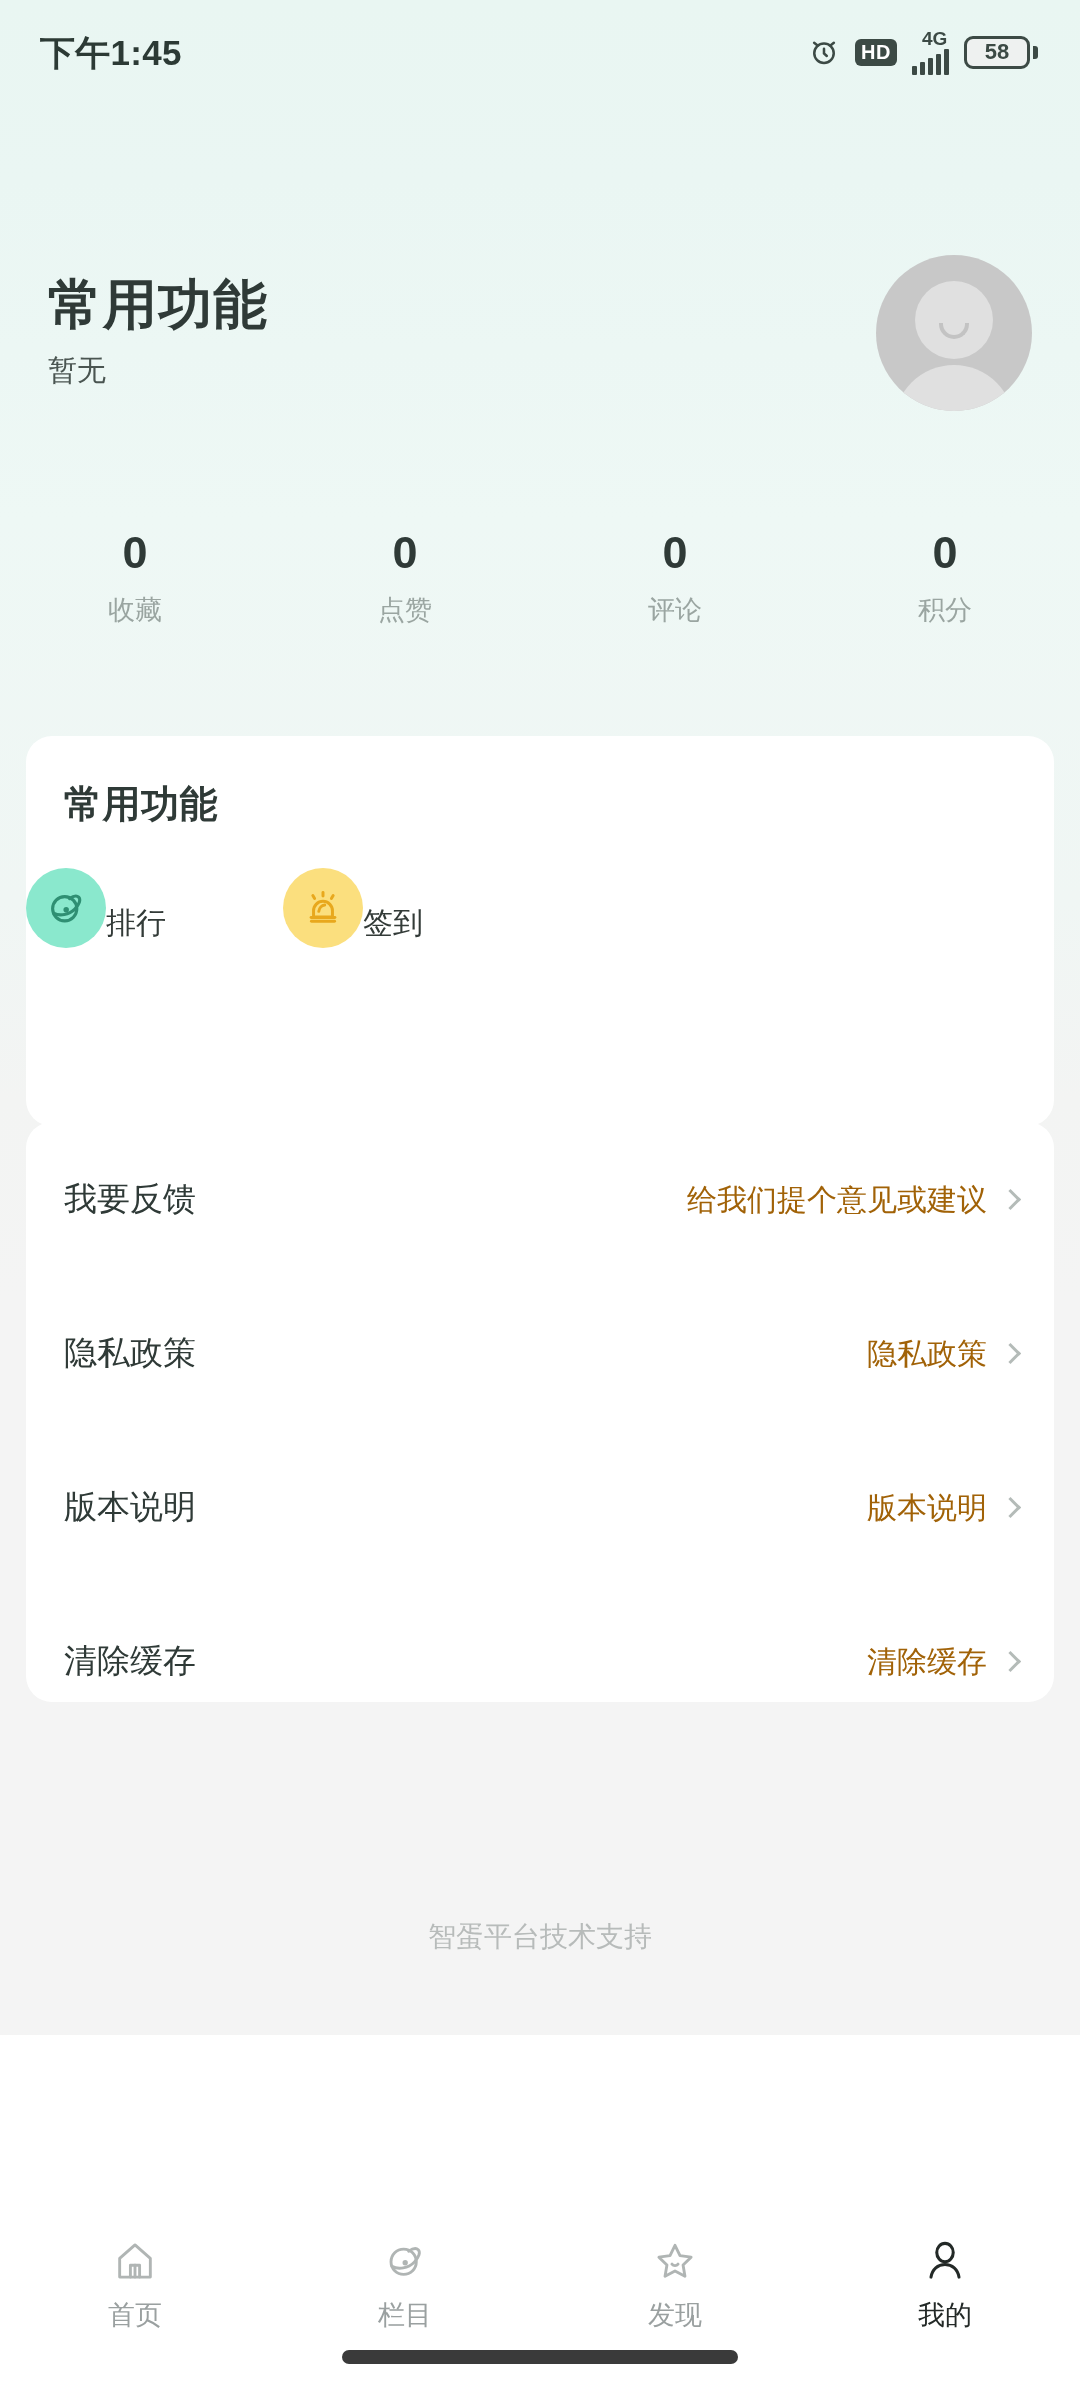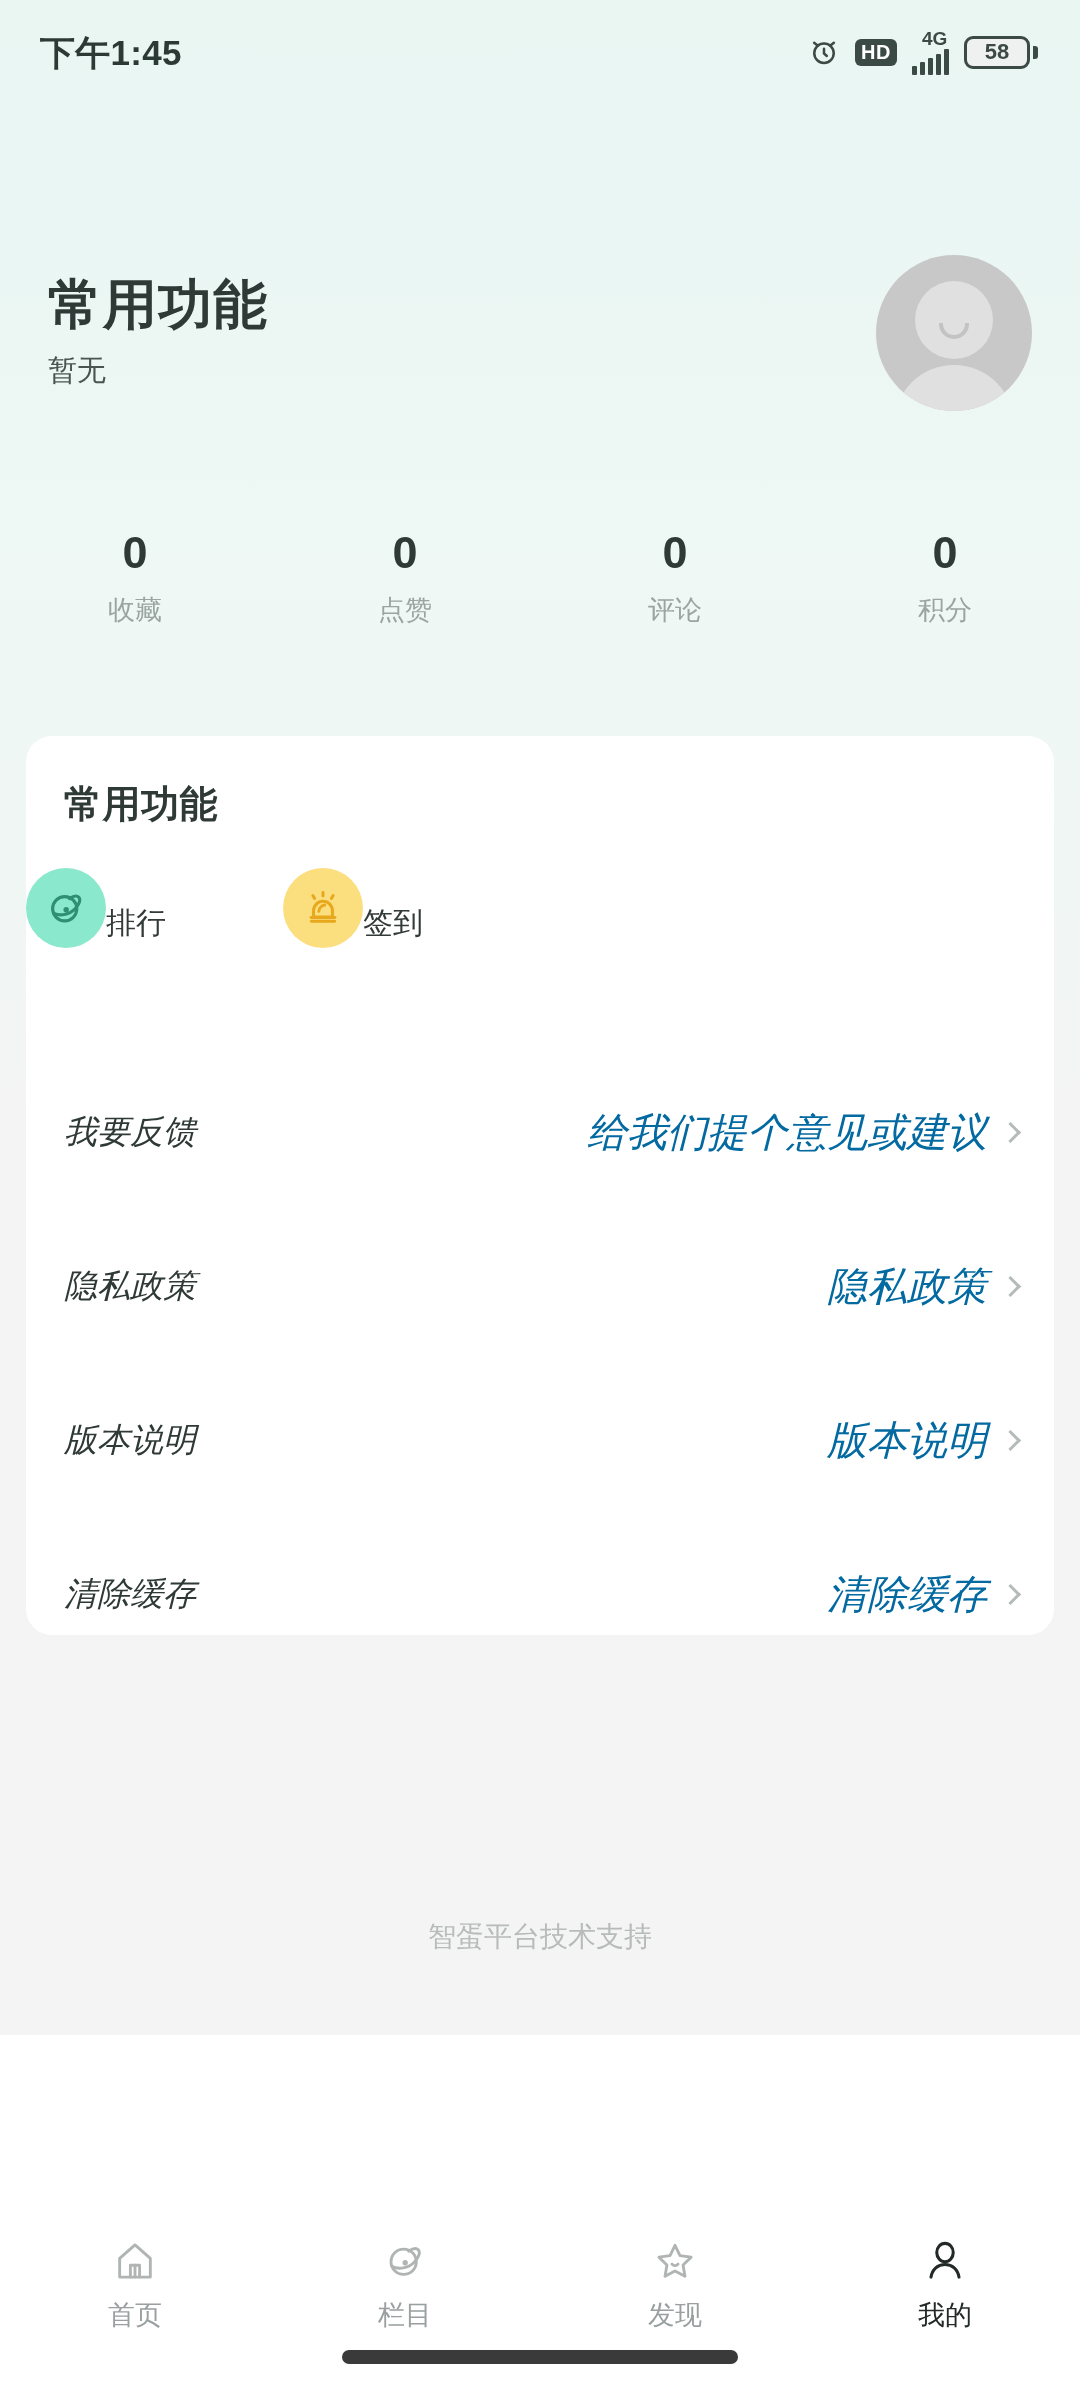--- a/index.html
+++ b/index.html
@@ -101,21 +101,21 @@
   .stat { flex:1; text-align:center; }
   .stat-num { font-size:45px; font-weight:700; color:#2f3a37; line-height:1.1; }
   .stat-label { font-size:27px; color:#9aa5a1; margin-top:18px; line-height:1.1; }
 
   
   .card {
     position:absolute; left:26px; width:1028px;
     background:#ffffff; border-radius:26px;
   }
   #card-functions { top:736px; height:390px; }
-  #card-settings  { top:1055px; height:580px;font-style:italic; }
+  #card-settings  { top:1122px; height:580px; }
 
   .card-title {
     font-size:38px; font-weight:700; color:#2f3a37;
     padding:48px 0 0 38px; line-height:1.1; letter-spacing:0.5px;
   }
   .func-row { display:flex; padding:42px 0 0 0; }
   .func-item {
     width:257px; display:flex; flex-direction:row; align-items:center;
   }
   .func-circle {
@@ -124,21 +124,21 @@
   }
   .func-label { font-size:30px; color:#333b38; margin-top:30px; line-height:1.1; }
 
   
   .srow {
     height:154px; display:flex; align-items:center; justify-content:space-between;
     padding:0 36px 0 38px;
   }
   .srow-label { font-size:33px; color:#2f3a37; line-height:1.1; }
   .srow-right { display:flex; align-items:center; gap:16px; }
-  .srow-value { font-size:40px; color:#0369a1; line-height:1.1; }
+  .srow-value { font-size:30px; color:#a16207; line-height:1.1; }
   .chev {
     width:15px; height:15px; border-top:3px solid #b4bbb8; border-right:3px solid #b4bbb8;
     transform:rotate(45deg); display:block;
   }
 
   
   .footer-credit {
     position:absolute; left:0; top:1922px; width:1080px; text-align:center;
     font-size:28px; color:#b7bbba; line-height:1.1;
   }

